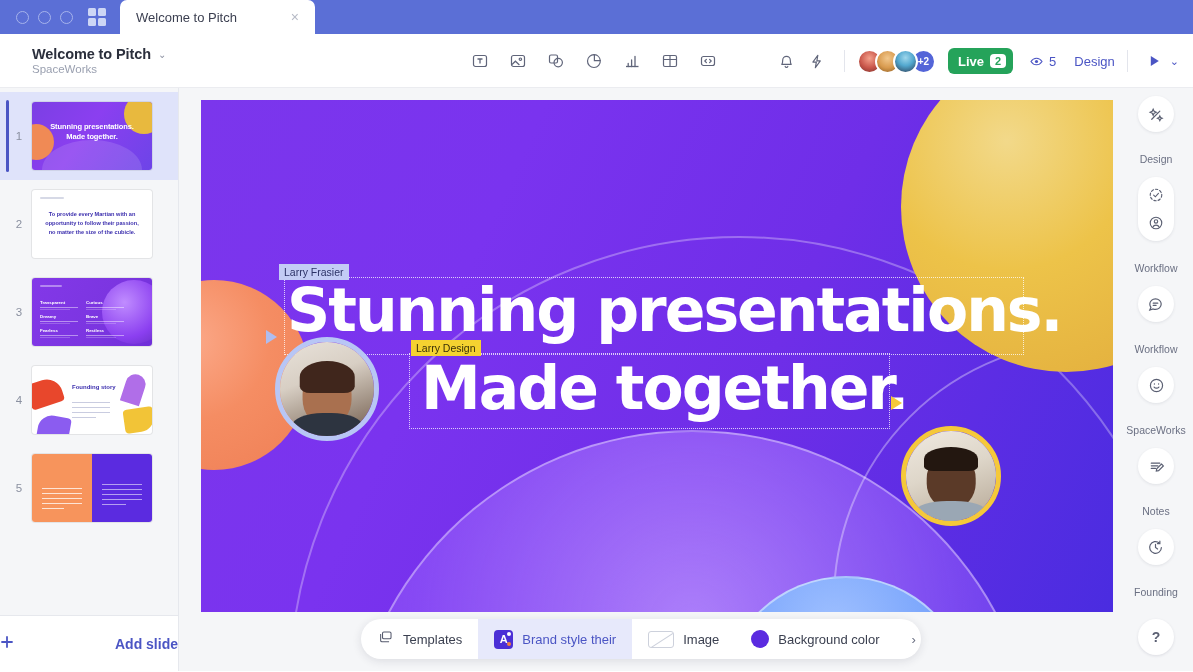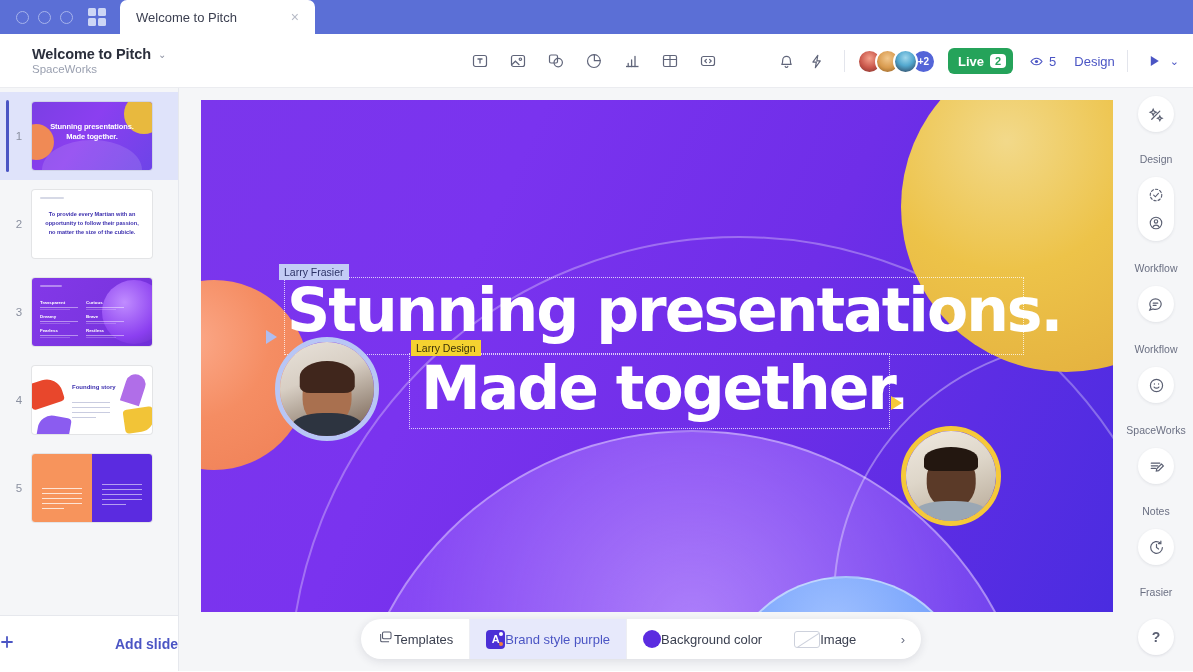--- a/index.html
+++ b/index.html
@@ -266,21 +266,21 @@
   .bub-inner { width:100%; height:100%; position:relative; overflow:hidden; }
 
   
   .bottom-bar {
     position:absolute; left: 182px; bottom: 12px; width: 560px; height: 40px;
     background:#ffffff; border-radius: 20px;
     box-shadow: 0 2px 10px rgba(30,35,60,0.12);
     display:flex; align-items:center; overflow:hidden;
   }
   .bb-item {
-    display:flex; align-items:center; height:100%;
+    display:flex; align-items:center; gap:9px; height:100%;
     padding: 0 16px; font-size:13px; color:#3b4050; cursor:pointer;
     white-space:nowrap;
   }
   .bb-item.sel { background:#e7e9fb; color:#4b55c4; }
   .bb-sep { width:1px; height:40px; background:#edeef3; }
   .brand-chip {
     width:19px; height:19px; border-radius:4px; background:#4b2fd6;
     display:flex; align-items:center; justify-content:center; position:relative;
   }
   .brand-chip b { color:#fff; font-size:11px; font-weight:bold; line-height:1; }
@@ -610,35 +610,35 @@
       </div>
 
       <div class="bb-sep"></div>
 
       <div class="bb-item sel">
         <span class="brand-chip">
           <b>A</b>
           <span class="d1"></span>
             <span class="d2"></span>
         </span>
-        <span>Brand style purple</span>
+        <span>Brand style their</span>
       </div>
 
       <div class="bb-sep"></div>
-
-      <div class="bb-item">
-        <span class="color-dot"></span>
-        <span>Background color</span>
-      </div>
 
       <div class="bb-item">
         <span class="img-chip">
             <i></i>
           </span>
         <span>Image</span>
+      </div>
+
+      <div class="bb-item">
+        <span class="color-dot"></span>
+        <span>Background color</span>
       </div>
 
       <div class="bb-caret">›</div>
     </div>
   </div>
 
   <div class="rail">
 
     <div class="rail-item">
       <div class="rail-circle">
@@ -702,19 +702,19 @@
     </div>
 
     <div class="rail-item">
       <div class="rail-circle">
         <svg width="19" height="19" viewBox="0 0 20 20" fill="none" stroke="#5a5f72" stroke-width="1.25" stroke-linecap="round">
           <path d="M16.2 10a6.2 6.2 0 1 1-2.1-4.7"></path>
           <path d="M14.6 3.3v2.6H12"></path>
           <path d="M10 6.8V10l2.2 1.6"></path>
         </svg>
       </div>
-      <div class="rail-label">Frasier</div>
+      <div class="rail-label">Founding</div>
     </div>
 
     <div class="help-btn">?</div>
   </div>
 
 </div>
 
 </body></html>

